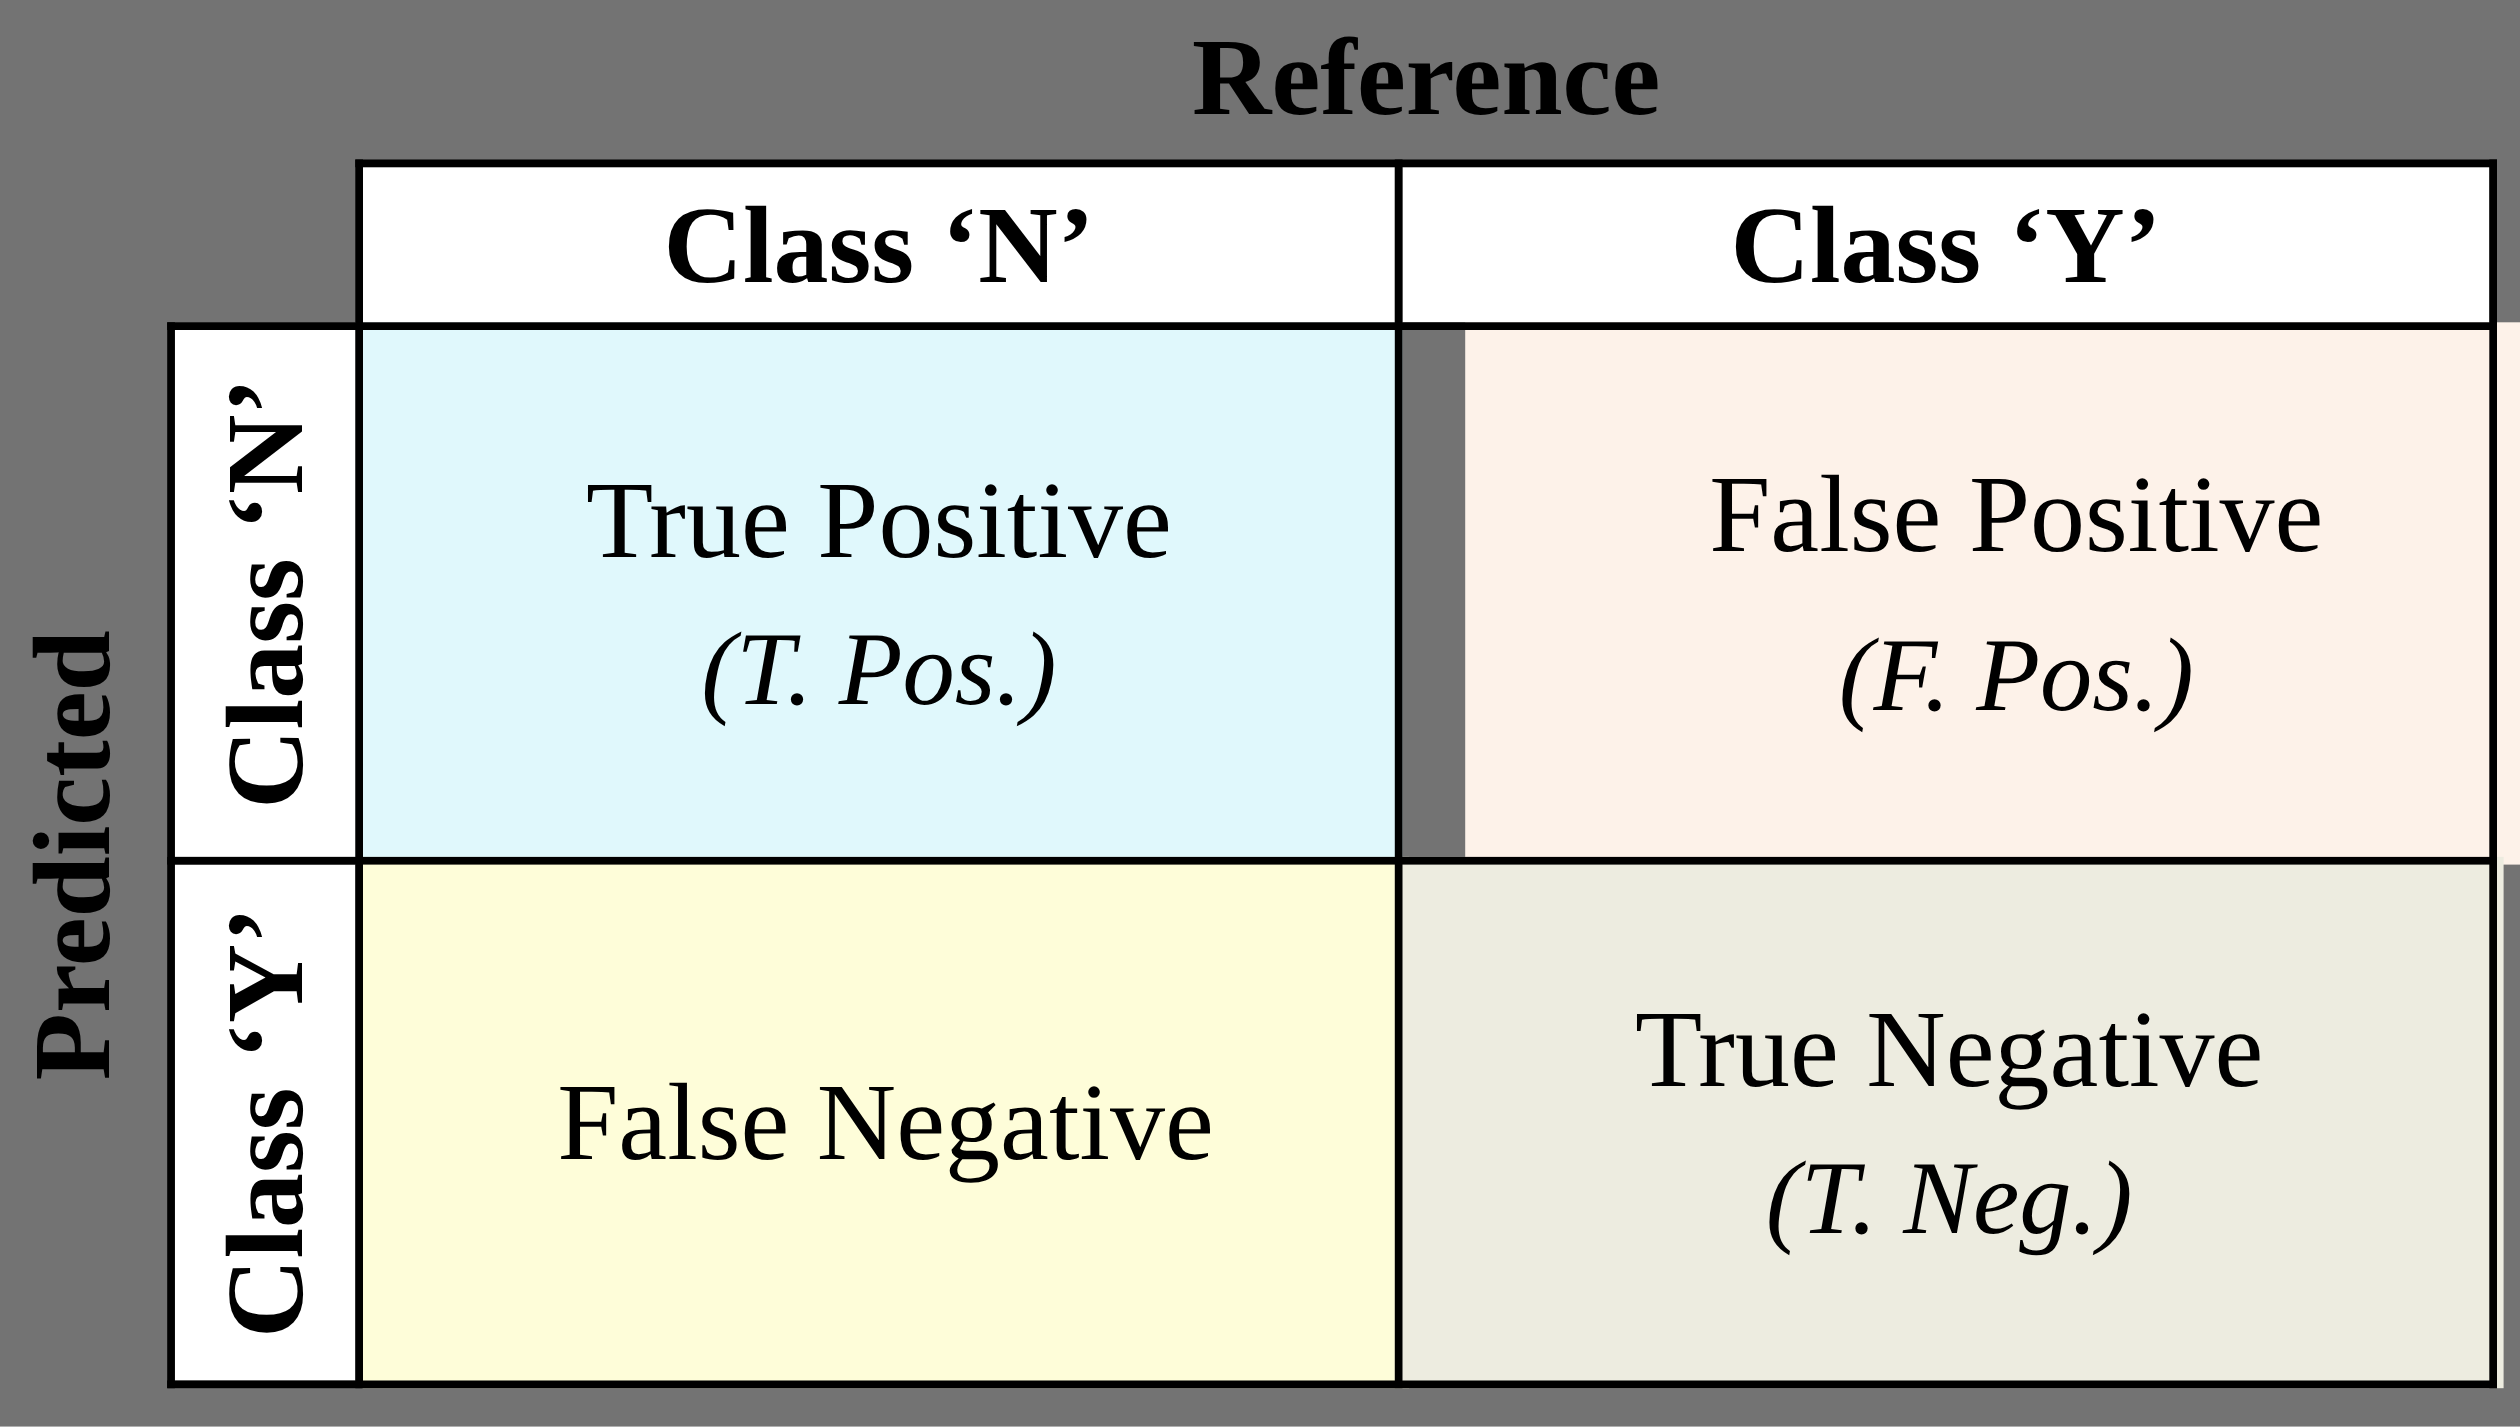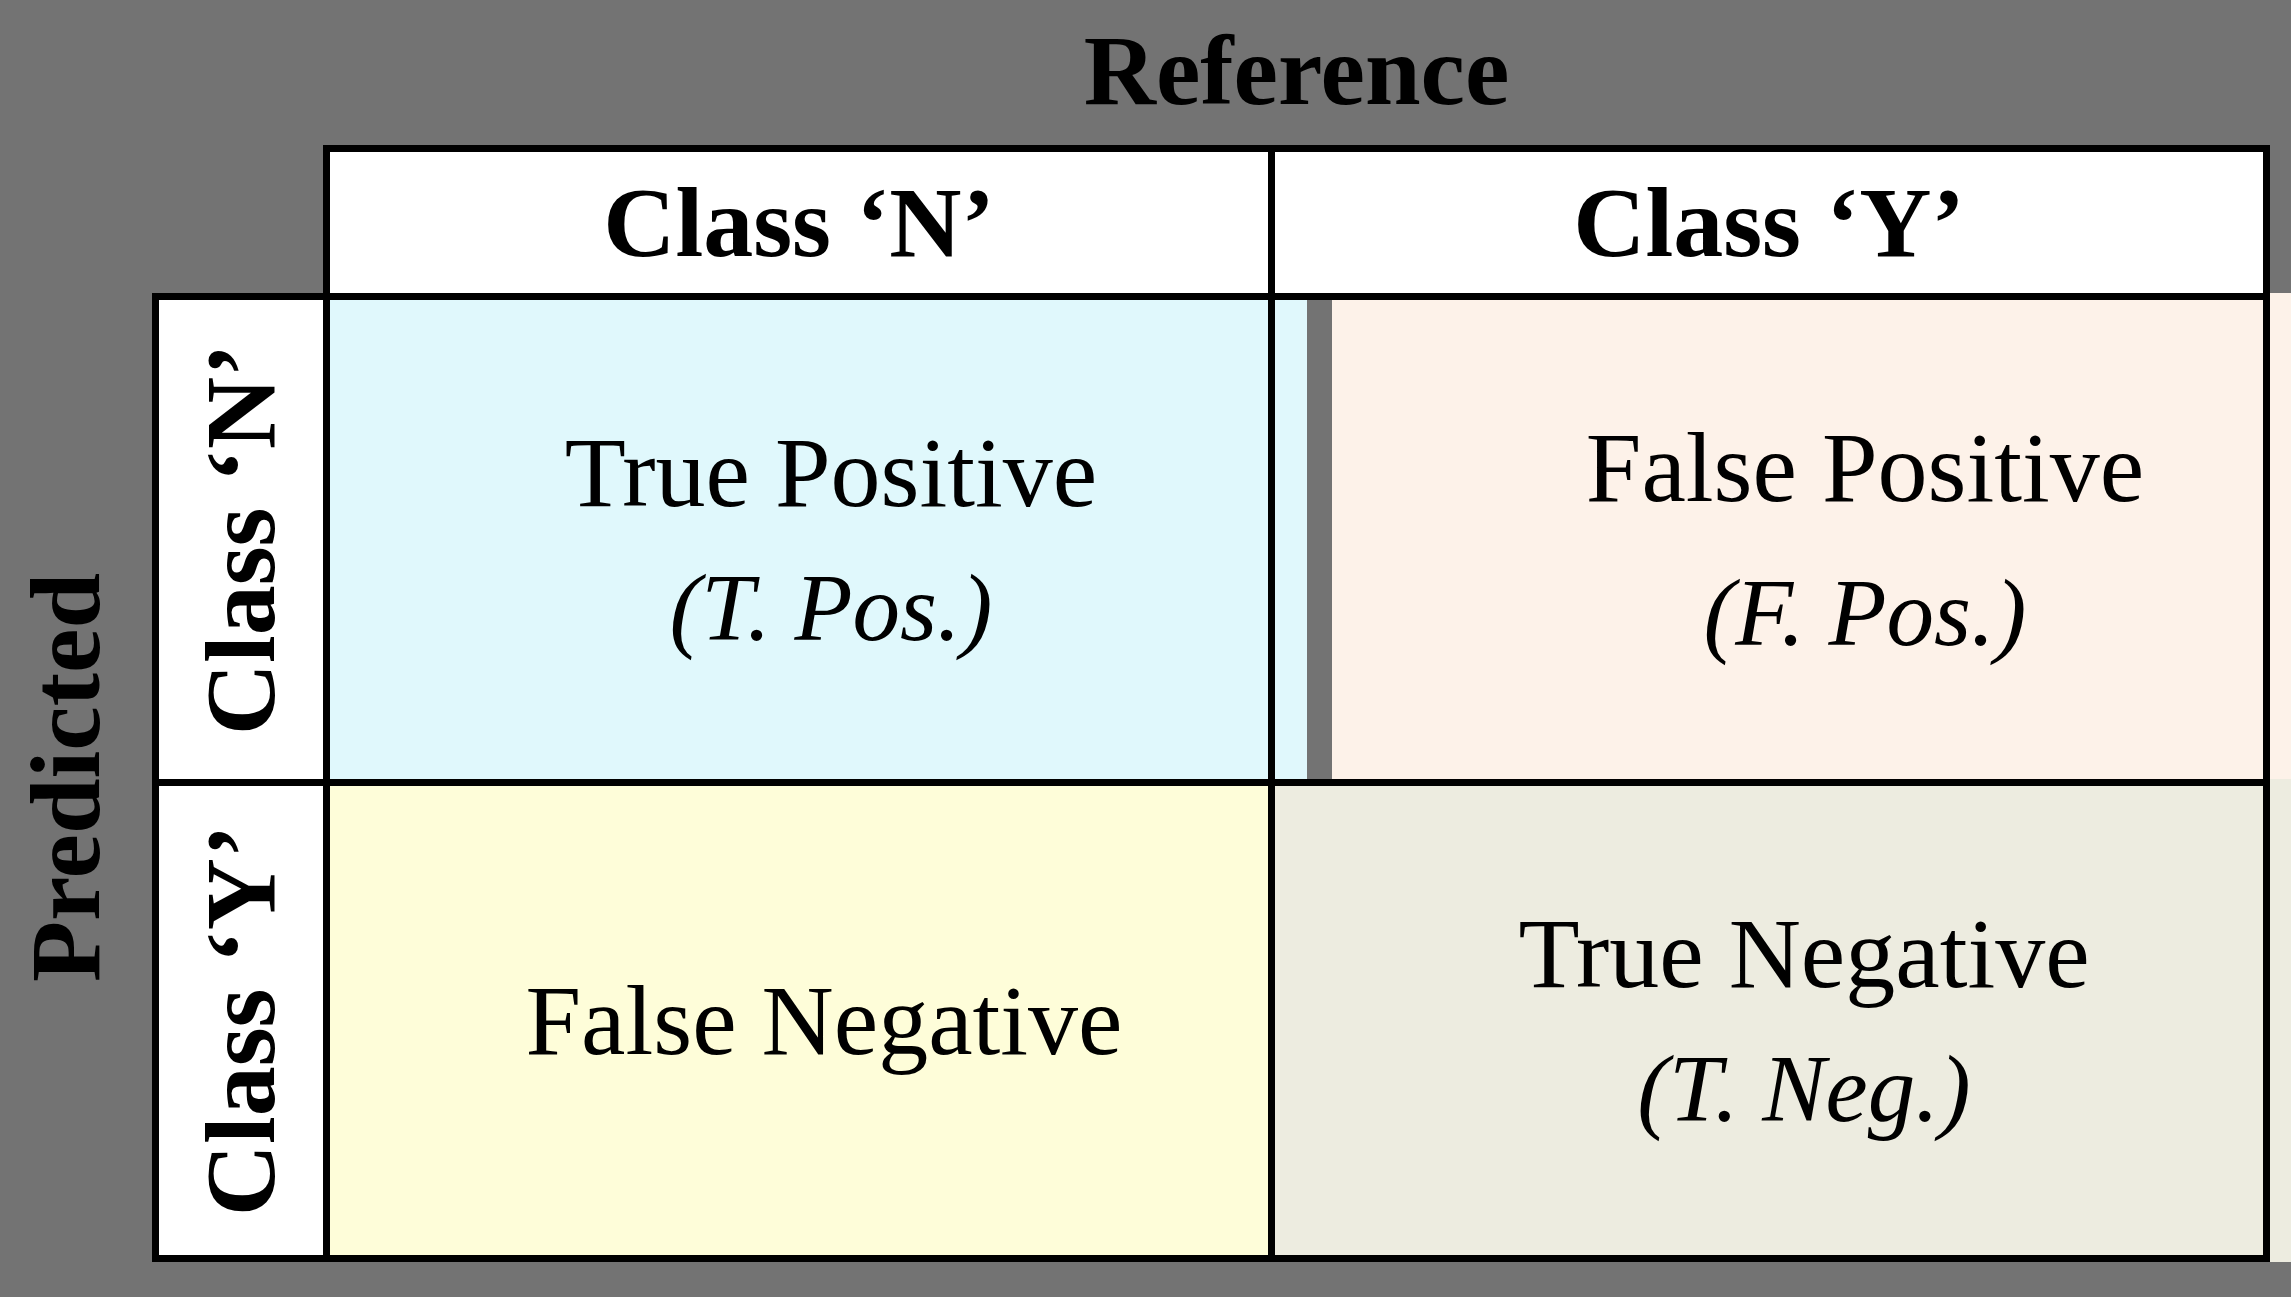--- a/index.html
+++ b/index.html
@@ -66,27 +66,27 @@
   }
   .rowhead .rot { font-size: 100px; font-weight: bold; }
   .rowhead-n { left: 159px; top: 300px; width: 164px; height: 479px; }
   .rowhead-y { left: 159px; top: 786px; width: 164px; height: 469px; }
 
   
   .cell {
     display: flex; flex-direction: column;
     align-items: center; justify-content: center;
     row-gap: 28px;
-    z-index: 1; text-align: center; padding-left: 32px;
+    z-index: 1; text-align: center;
   }
   .cell .main   { font-size: 100px; line-height: 1.1; }
   .cell .abbrev { font-size: 95px;  line-height: 1.1; font-style: italic; }
   .cell-tl { left: 323px;  top: 293px; width: 952px;  height: 493px; }
   .cell-tr { left: 1332px; top: 293px; width: 1002px; height: 493px; gap: 38px; }
-  .cell-bl { left: 316px;  top: 779px; width: 952px;  height: 483px; }
+  .cell-bl { left: 329px;  top: 779px; width: 952px;  height: 483px; }
   .cell-br { left: 1268px; top: 779px; width: 1008px; height: 483px; }
 </style>
 </head>
 <body>
 
 <div class="figure">
 
   <div class="abs ref-title">Reference</div>
   <div class="abs pred-wrap">
     <span class="rot">Predicted</span>

